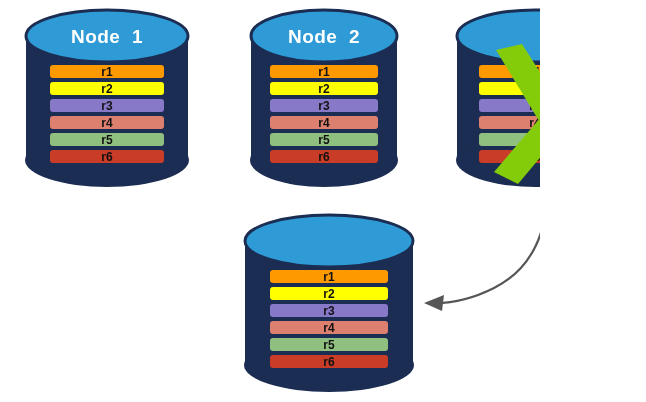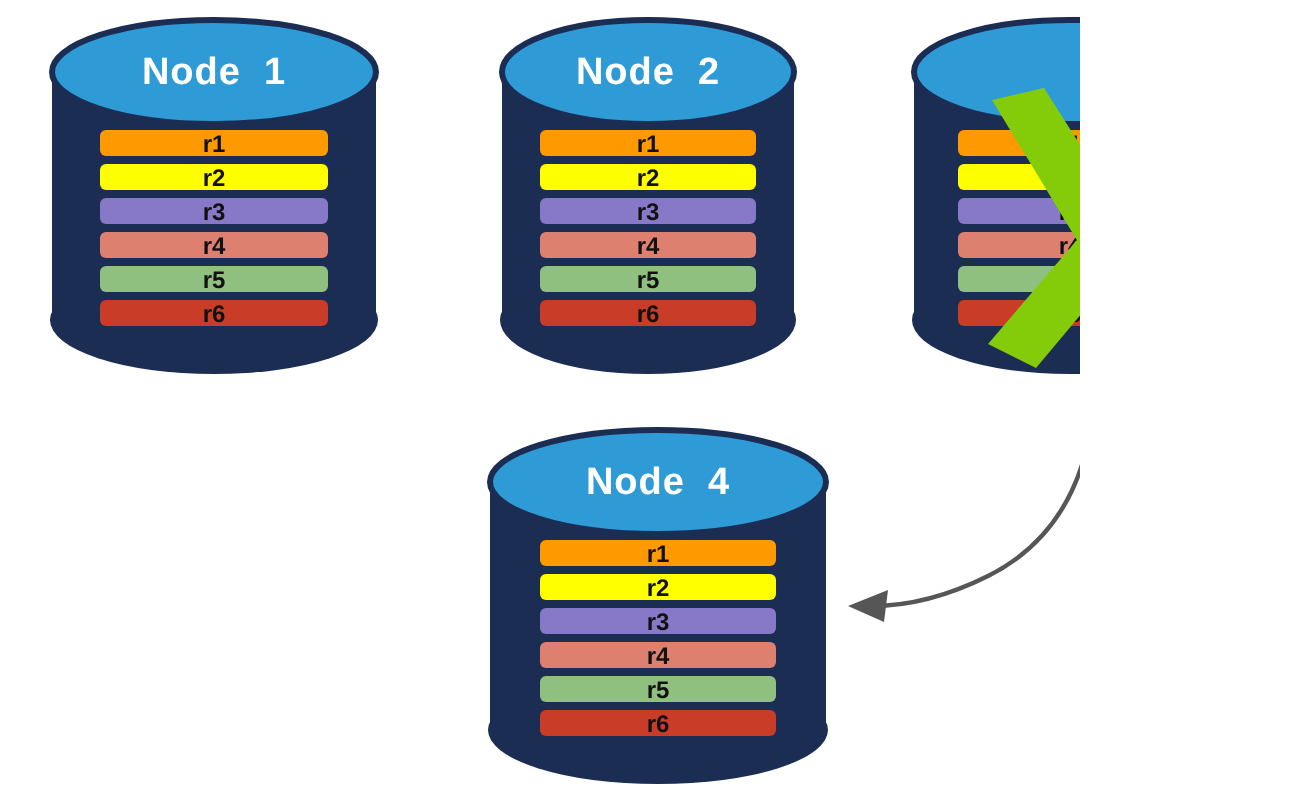--- a/index.html
+++ b/index.html
@@ -135,21 +135,20 @@
     <polygon points="8,6 34,0 114,126 88,138" fill="#84CC0A"></polygon>
     <polygon points="112,4 122,30 30,140 6,128" fill="#84CC0A"></polygon>
   </svg>
 
   <div class="node" style="left:243px; top:213px; width:172px; height:180px;">
     <svg class="node-svg" width="172" height="180" viewBox="0 0 172 180">
       <path d="M2,28 L2,152 A86,28 0 0 0 170,152 L170,28 Z" fill="#1B2D52"></path>
       <ellipse cx="86" cy="152" rx="85" ry="27" fill="#1B2D52"></ellipse>
       <ellipse cx="86" cy="28" rx="84" ry="26" fill="#2E9BD6" stroke="#1B2D52" stroke-width="3"></ellipse>
     </svg>
-    <div class="node-label" style="top:18px; font-size:19px;">Node  4</div>
     <div class="records" style="top:57px;">
       <div class="record-bar" style="background:#FF9900; width:118px; height:13px; font-size:12px; margin-bottom:4px;">r1</div>
       <div class="record-bar" style="background:#FFFF00; width:118px; height:13px; font-size:12px; margin-bottom:4px;">r2</div>
       <div class="record-bar" style="background:#8878C8; width:118px; height:13px; font-size:12px; margin-bottom:4px;">r3</div>
       <div class="record-bar" style="background:#DD8070; width:118px; height:13px; font-size:12px; margin-bottom:4px;">r4</div>
       <div class="record-bar" style="background:#90C080; width:118px; height:13px; font-size:12px; margin-bottom:4px;">r5</div>
       <div class="record-bar" style="background:#C83C28; width:118px; height:13px; font-size:12px;">r6</div>
     </div>
   </div>
 

